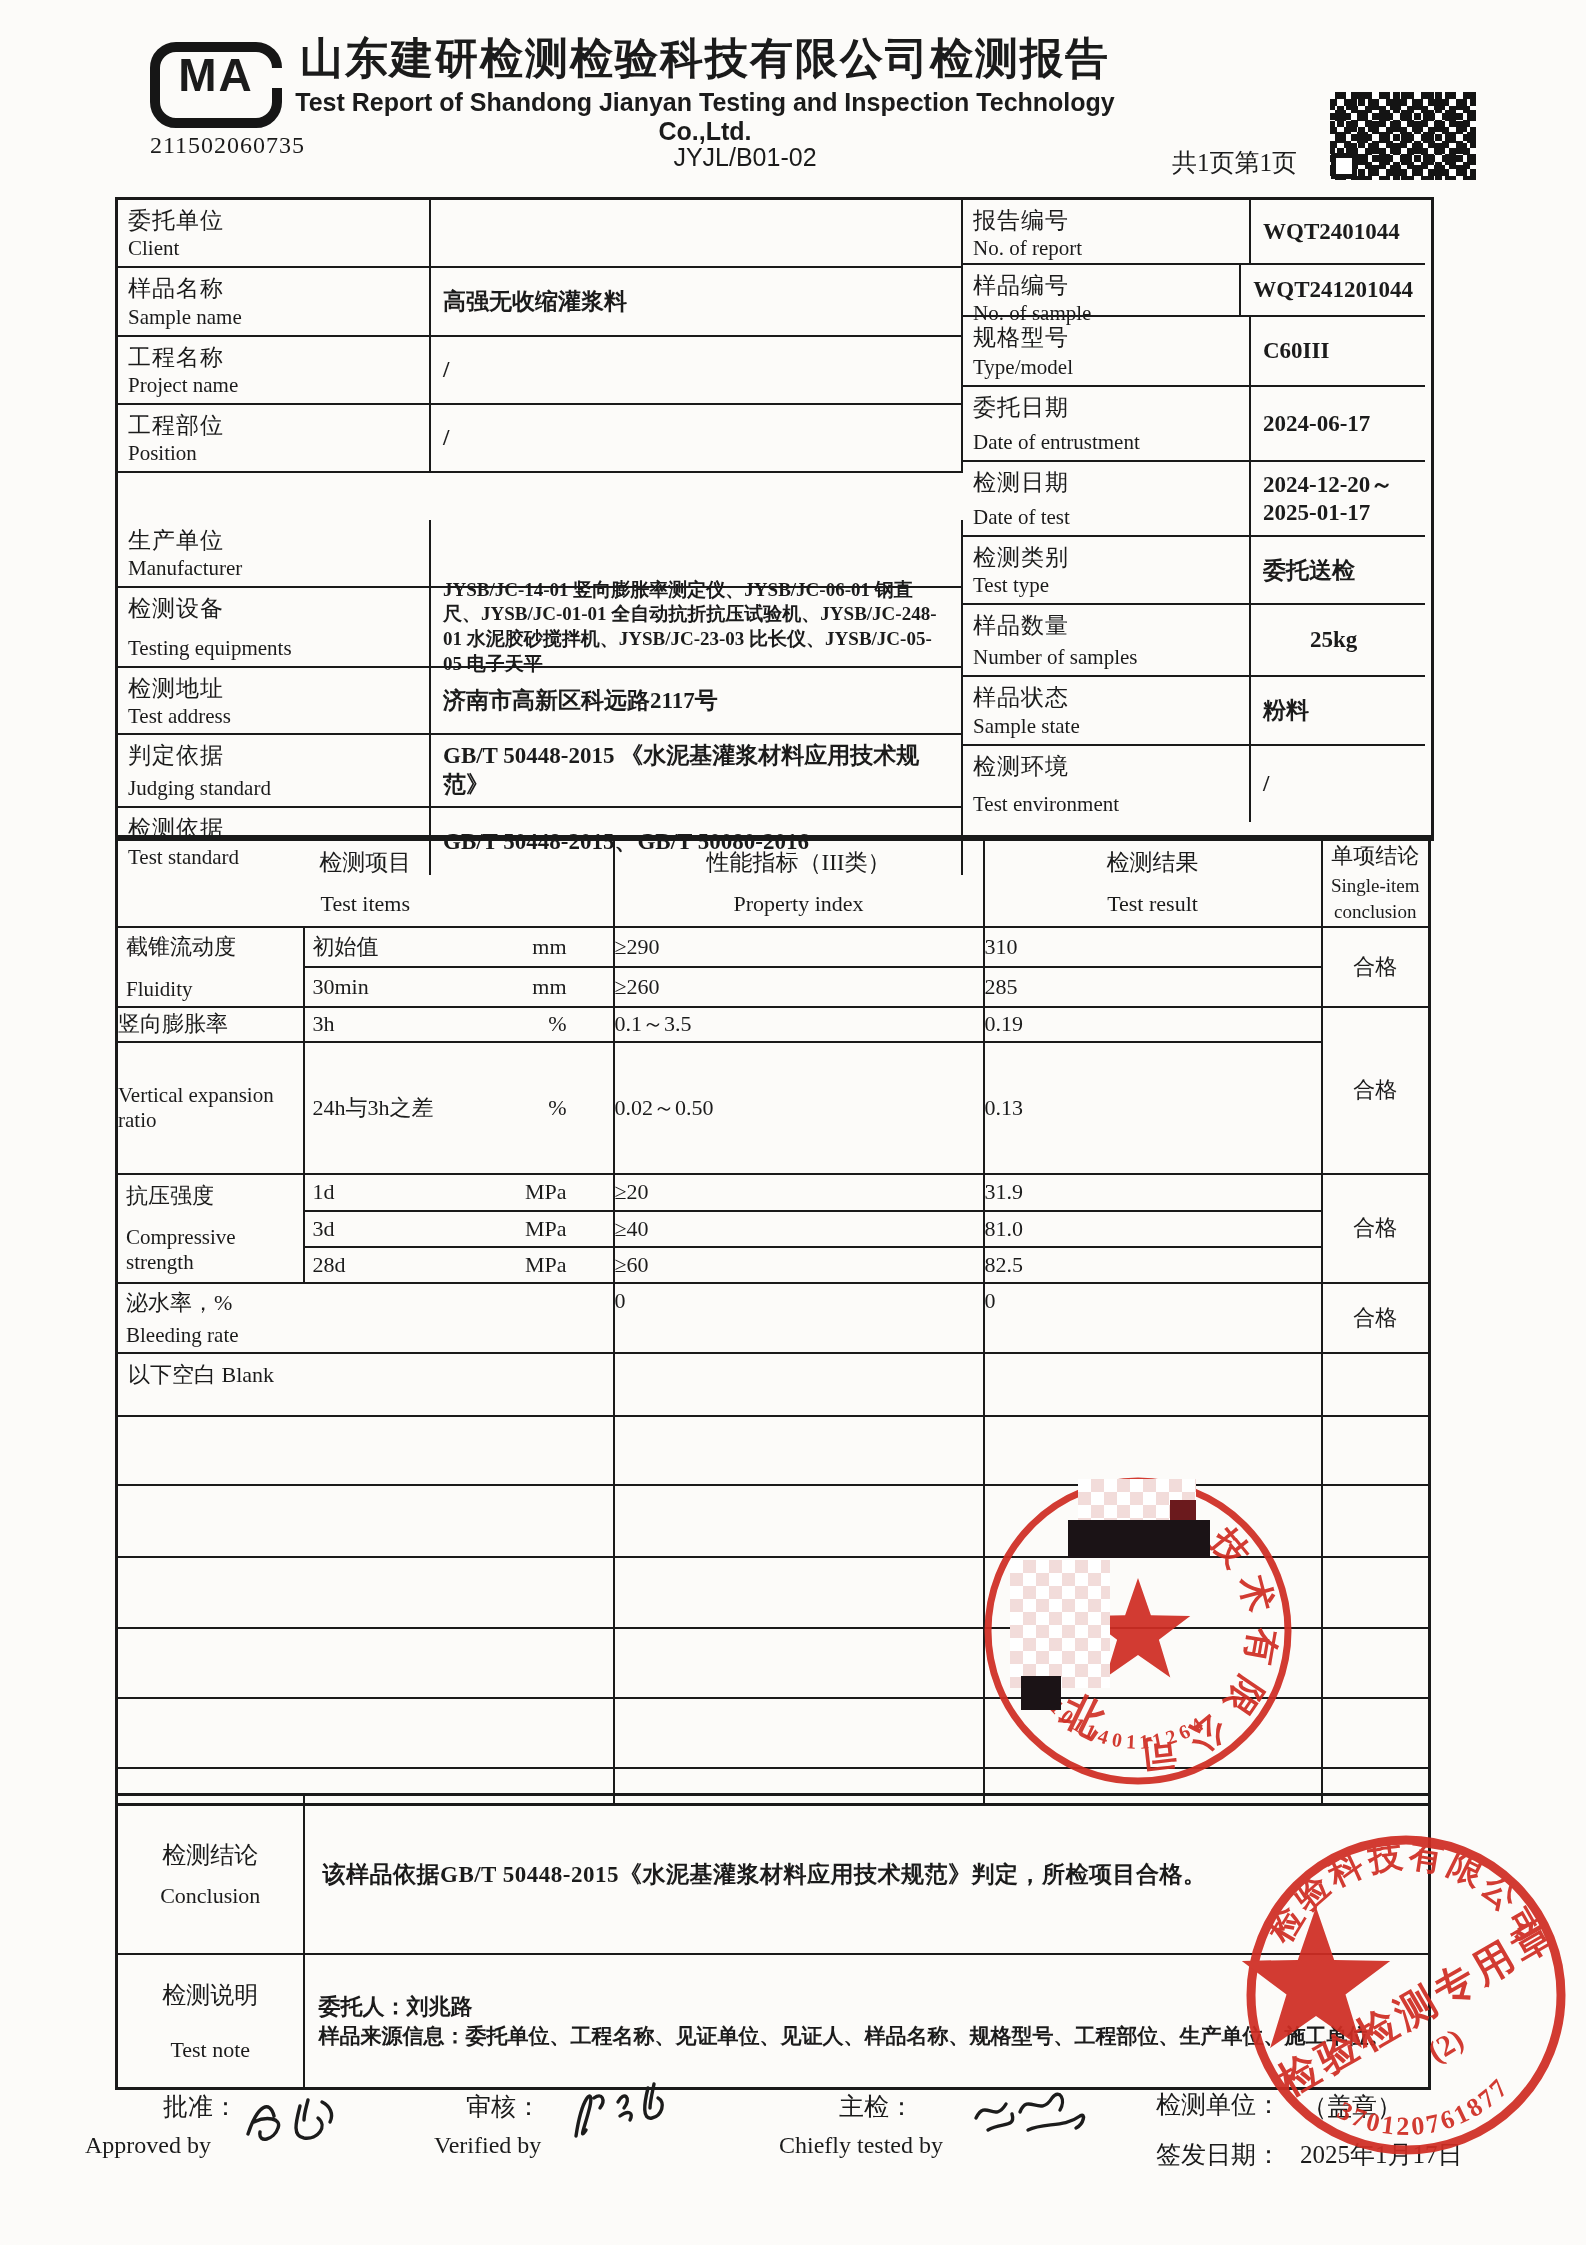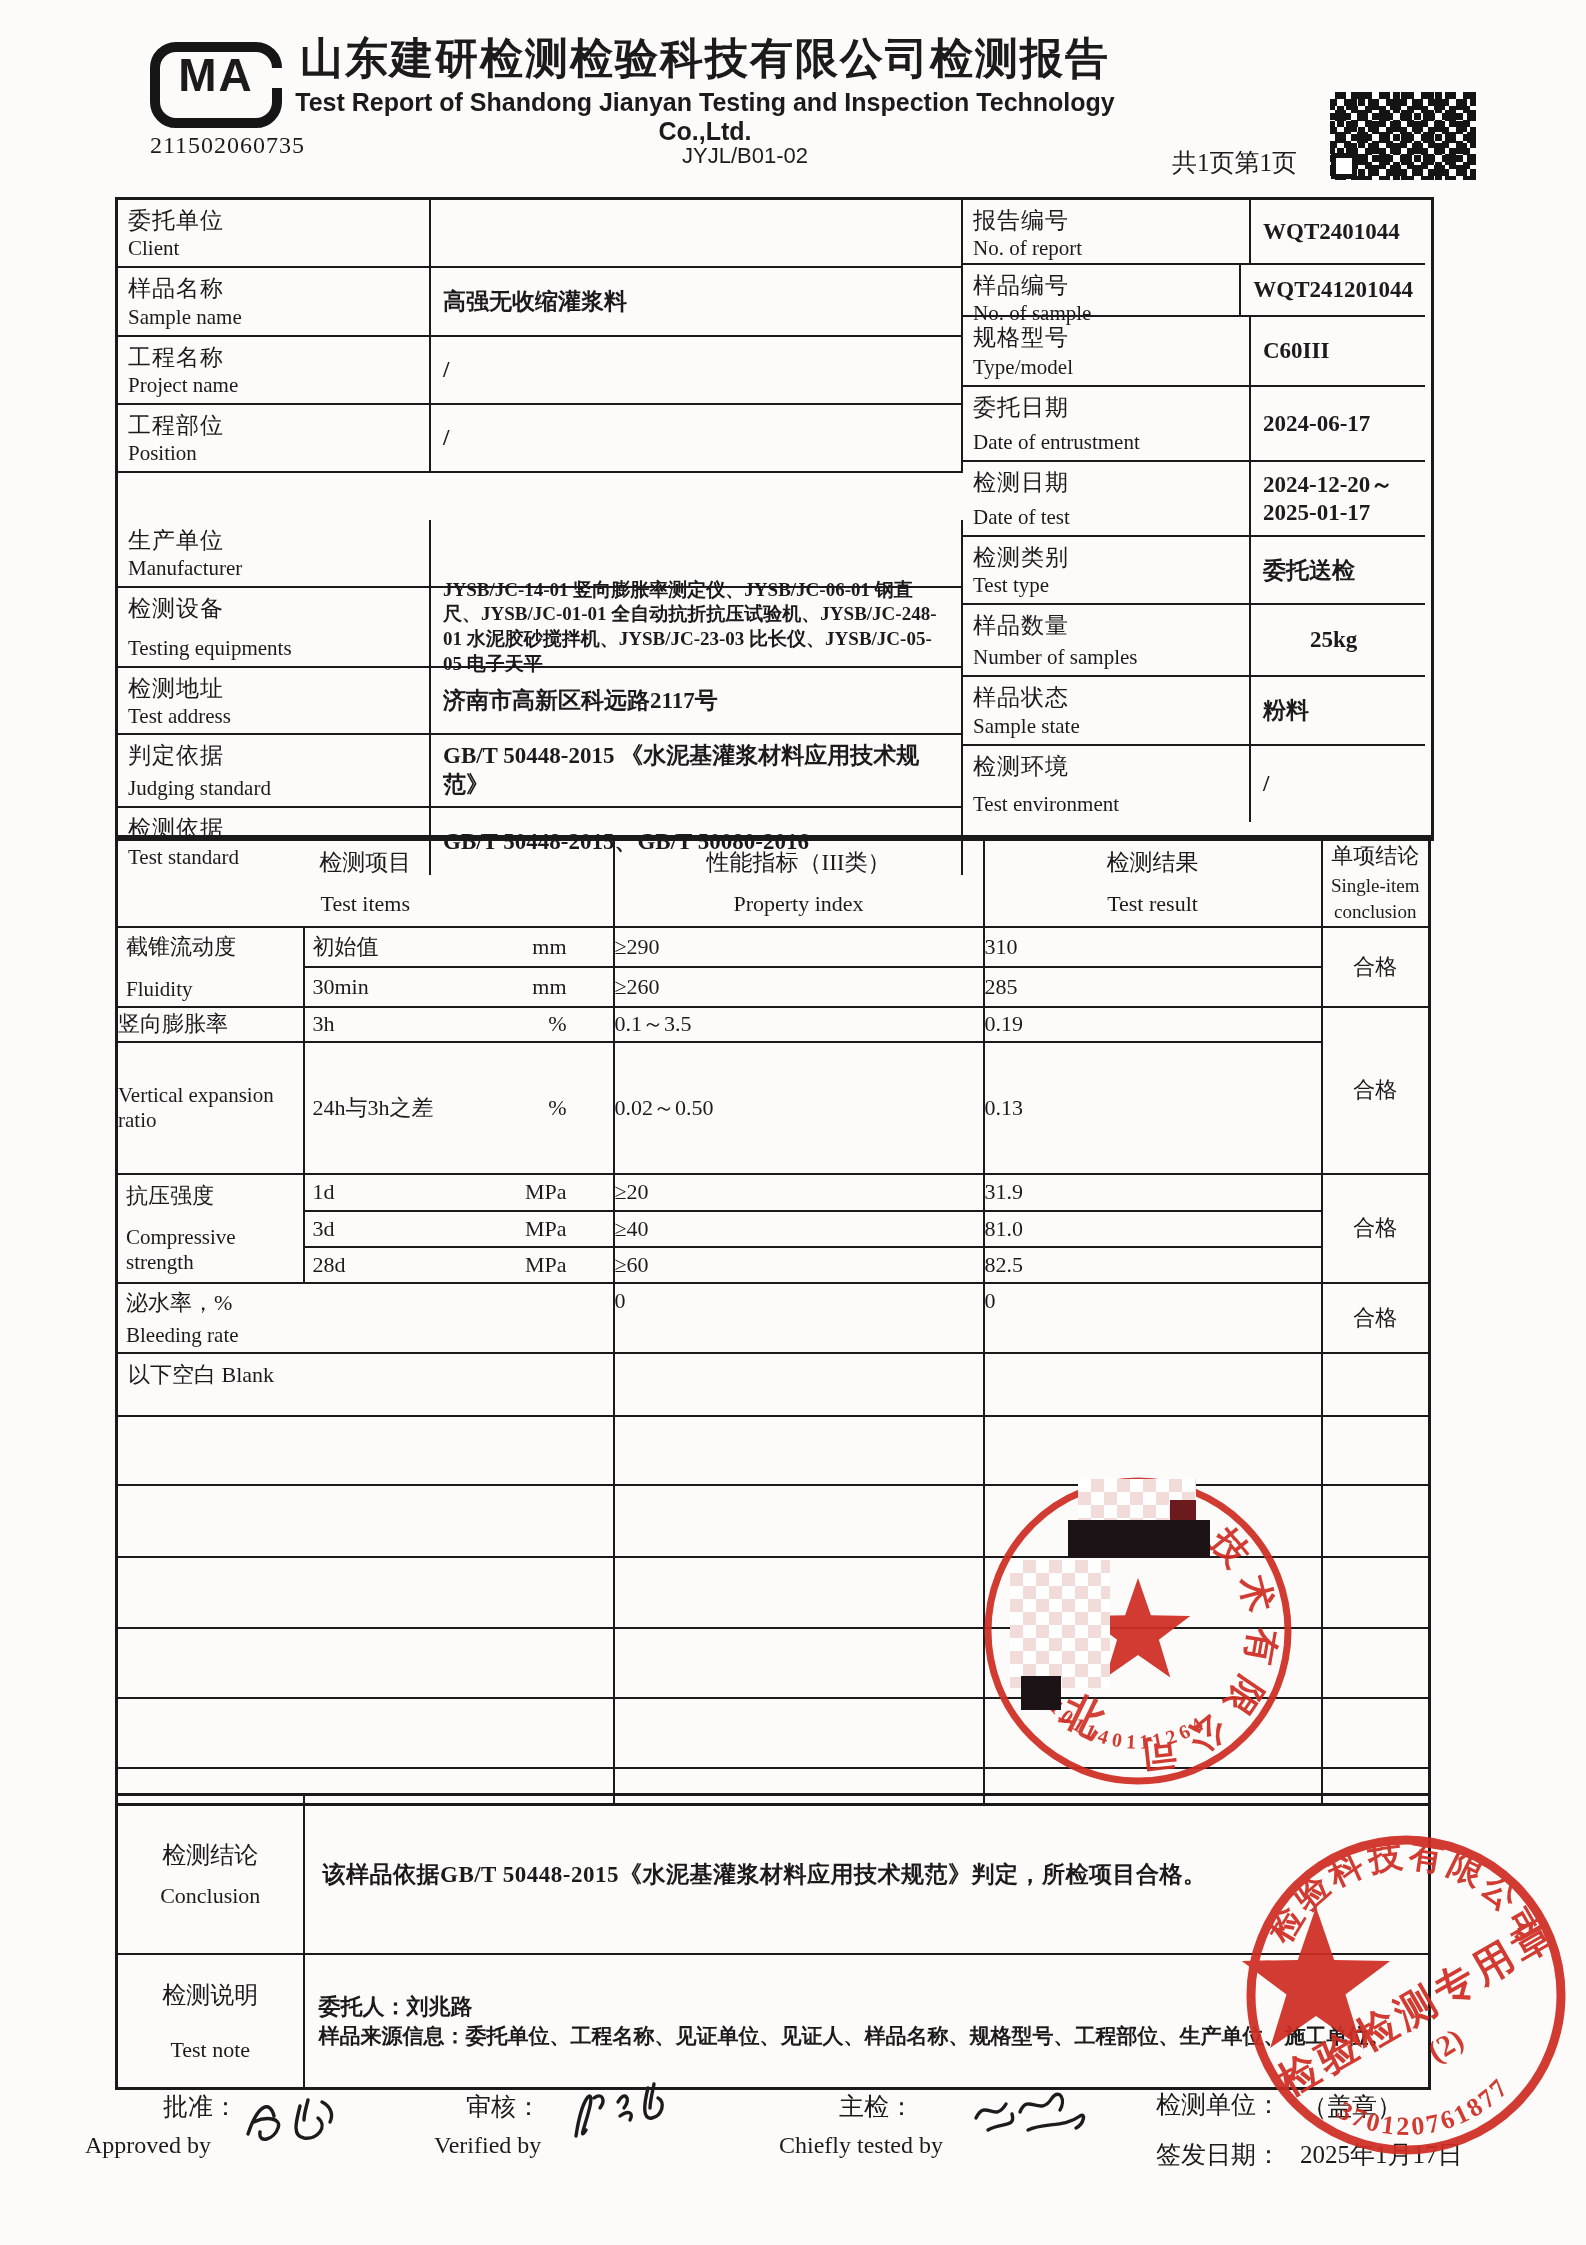--- a/index.html
+++ b/index.html
@@ -10,21 +10,21 @@
     overflow:hidden;
   }
   .abs{position:absolute;}
   
   .cma-box{position:relative;width:112px;height:66px;border:10px solid #161616;border-radius:26px;}
   .cma-ma{position:absolute;left:0;top:-4px;width:100%;text-align:center;font-size:46px;font-weight:bold;letter-spacing:2px;font-family:"Liberation Sans",sans-serif;}
   .cma-notch{position:absolute;right:-12px;top:16px;width:14px;height:20px;background:#fcfbf9;}
   .cma-num{margin-top:4px;font-size:24px;letter-spacing:1px;text-align:center;font-family:"Liberation Serif",serif;}
   .title{font-size:43px;font-weight:bold;text-align:center;letter-spacing:2px;}
   .subtitle{font-size:25px;font-weight:bold;text-align:center;font-family:"Liberation Sans",sans-serif;}
-  .formcode{font-size:22px;text-align:center;font-family:"Liberation Sans",sans-serif;}
+  .formcode{font-size:25px;text-align:center;font-family:"Liberation Sans",sans-serif;}
   .pagelabel{font-size:25px;}
   .qr{background-color:#fff;
       background-image:
         repeating-conic-gradient(#141414 0% 25%, transparent 0% 50%),
         repeating-conic-gradient(#141414 0% 25%, transparent 0% 50%);
       background-size:14px 14px,22px 22px;
       background-position:0 0,5px 7px;}
   .qr-finder{position:absolute;left:1px;bottom:1px;width:16px;height:16px;border:5px solid #141414;background:#fff;}
   
   .info{border:3px solid #1a1a1a;display:flex;}

